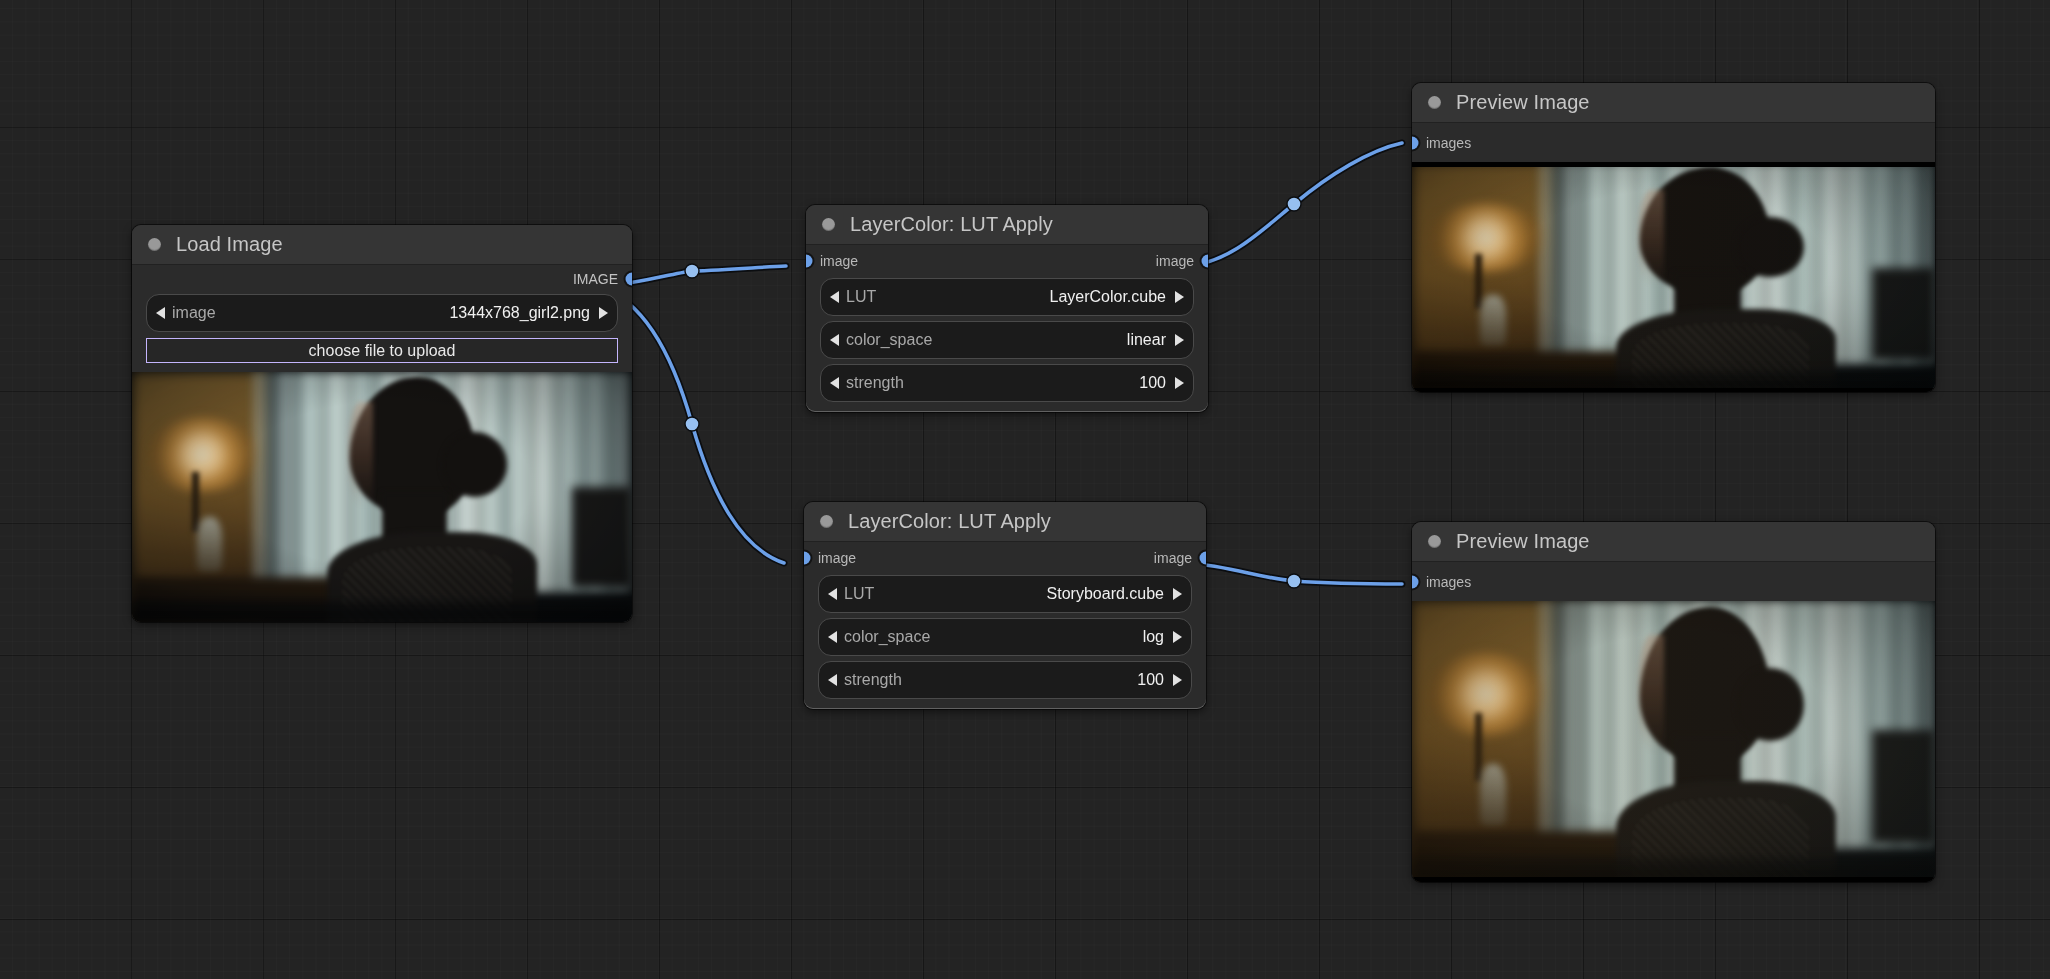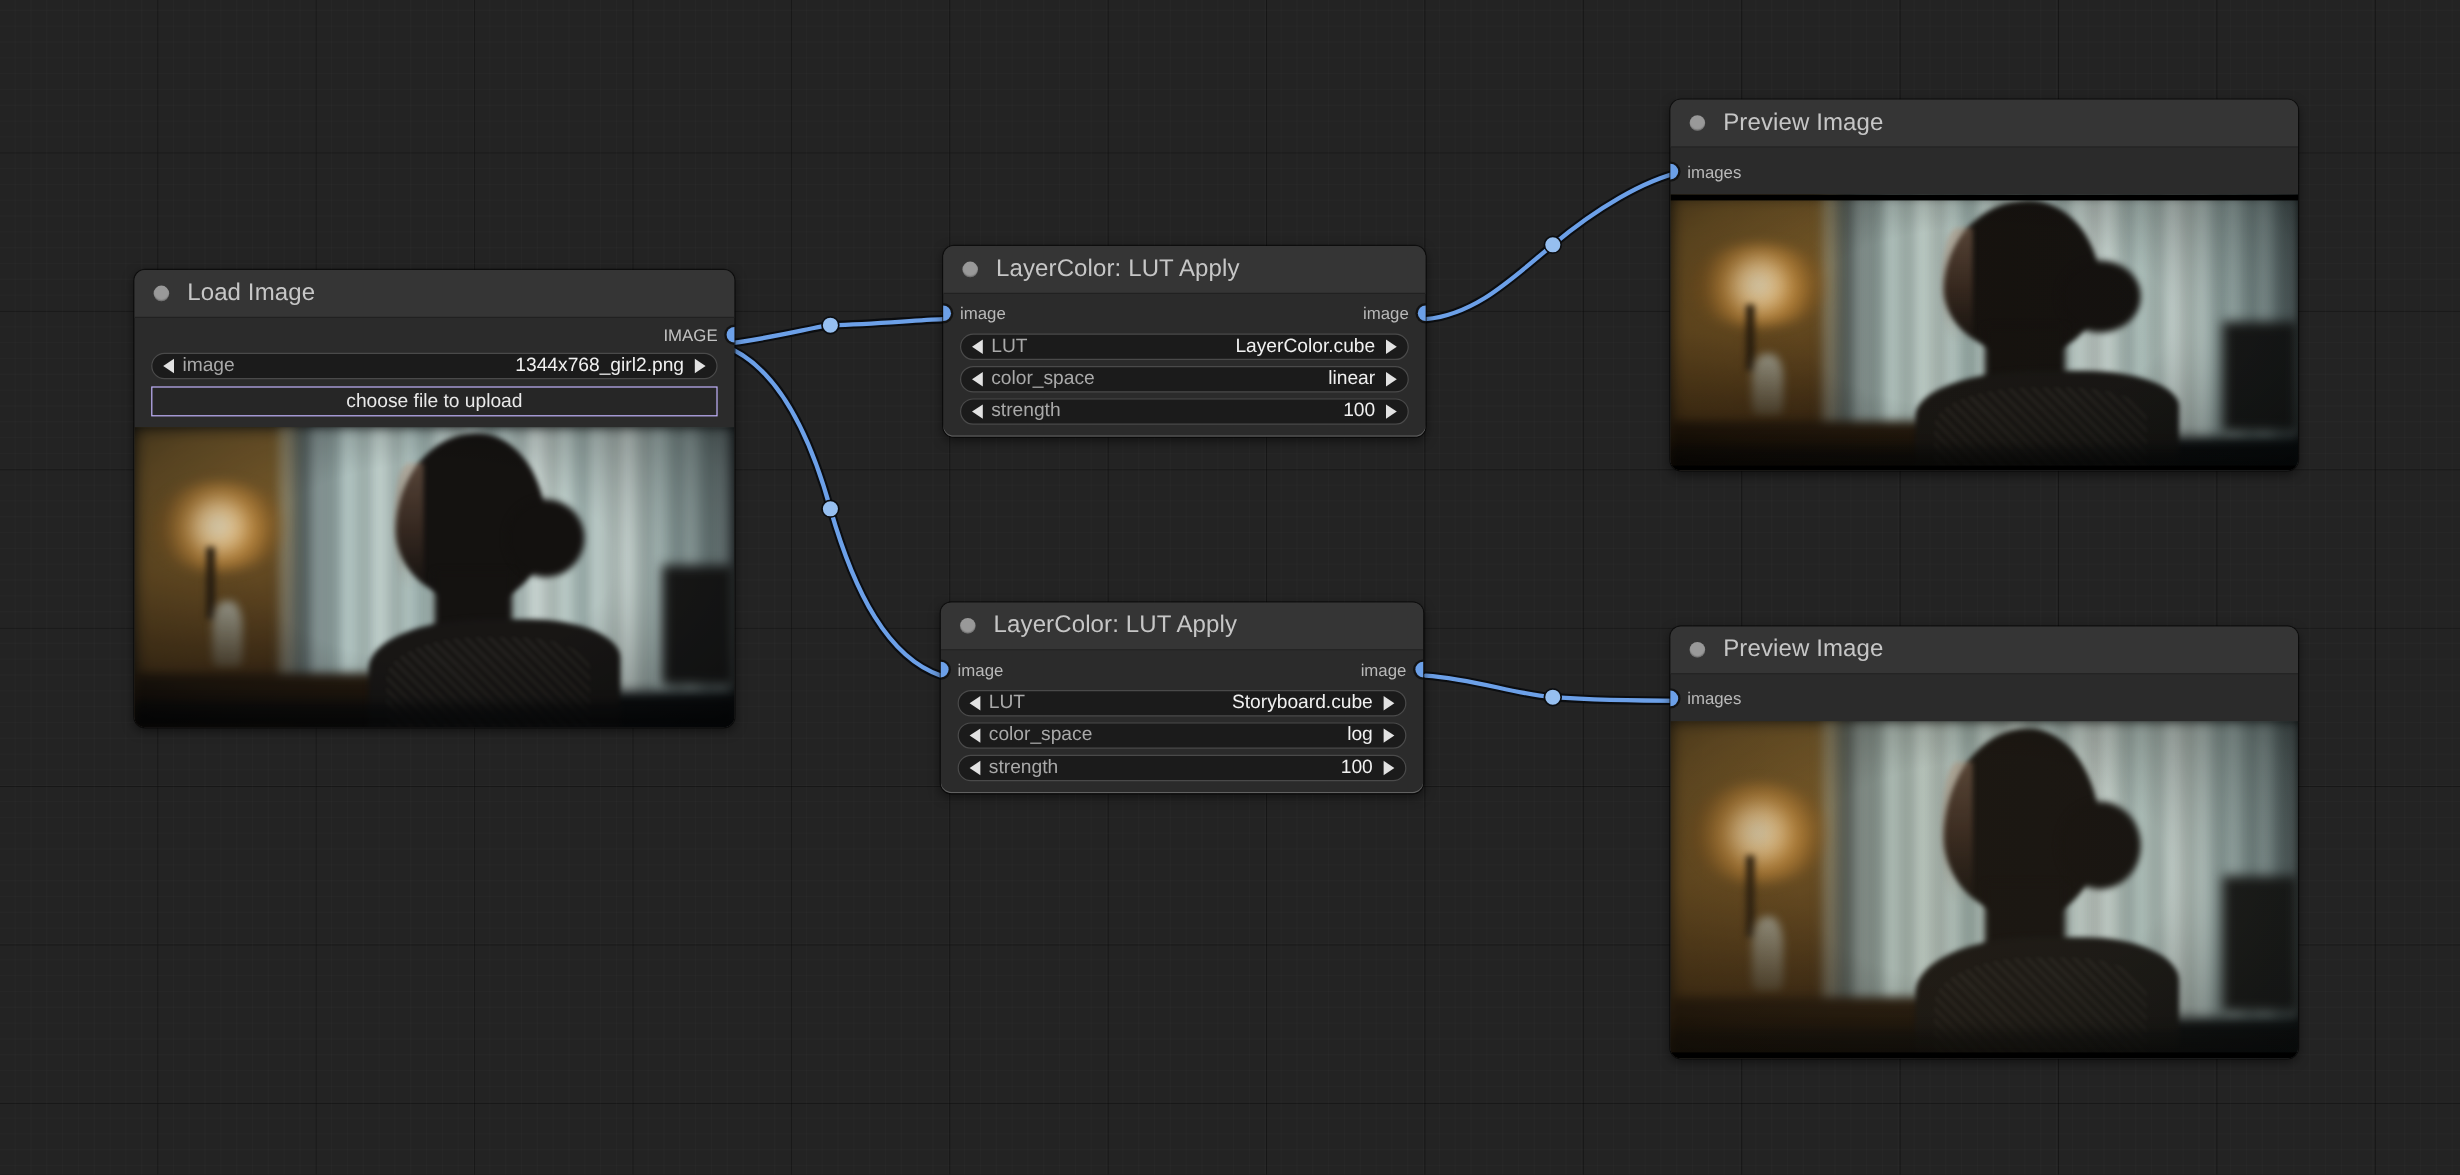--- a/index.html
+++ b/index.html
@@ -38,20 +38,21 @@
   
   .node {
     position: absolute;
     border-radius: 9px;
     background: #2b2b2b;
     z-index: 10;
     box-shadow: 0 0 0 1px rgba(0,0,0,0.55),
                 0 3px 9px rgba(0,0,0,0.5),
                 inset 0 -1px 0 rgba(255,255,255,0.26);
     overflow: hidden;
+    margin-left: 20px;
   }
 
   .node-header {
     height: 40px;
     background: #353535;
     display: flex;
     align-items: center;
     padding: 0 0 0 16px;
     border-bottom: 1px solid #212121;
   }
@@ -92,21 +93,21 @@
   }
   .dot.blue  { background: #6ca0e8; }
   .dot.green { background: #87c987; }
   .dot.in  { left: 0px; }
   .dot.out { left: 100%; }
 
   
   .widgets { padding: 2px 14px 10px 14px; display: flex; flex-direction: column; gap: 5px; }
 
   .widget {
-    height: 22px;
+    height: 38px;
     border-radius: 13px;
     background: #1b1b1b;
     border: 1px solid #4a4a4a;
     display: flex;
     align-items: center;
     padding: 0 9px;
     position: relative;
   }
   .w-arrow {
     width: 0; height: 0; flex: 0 0 auto;

